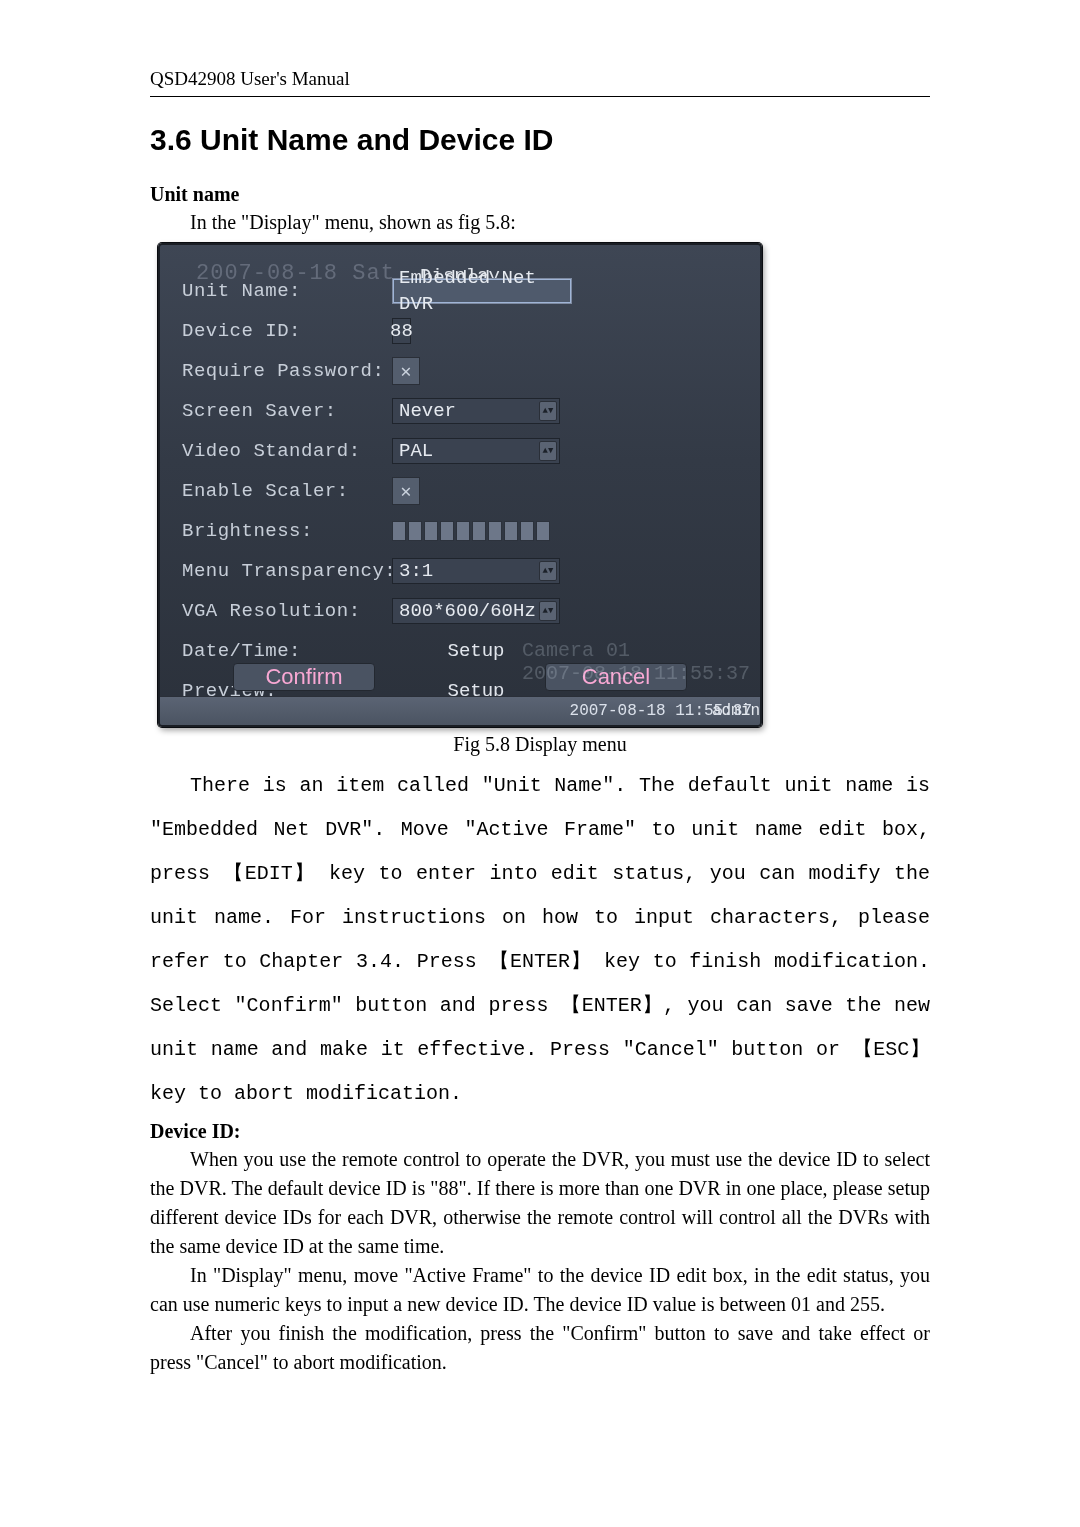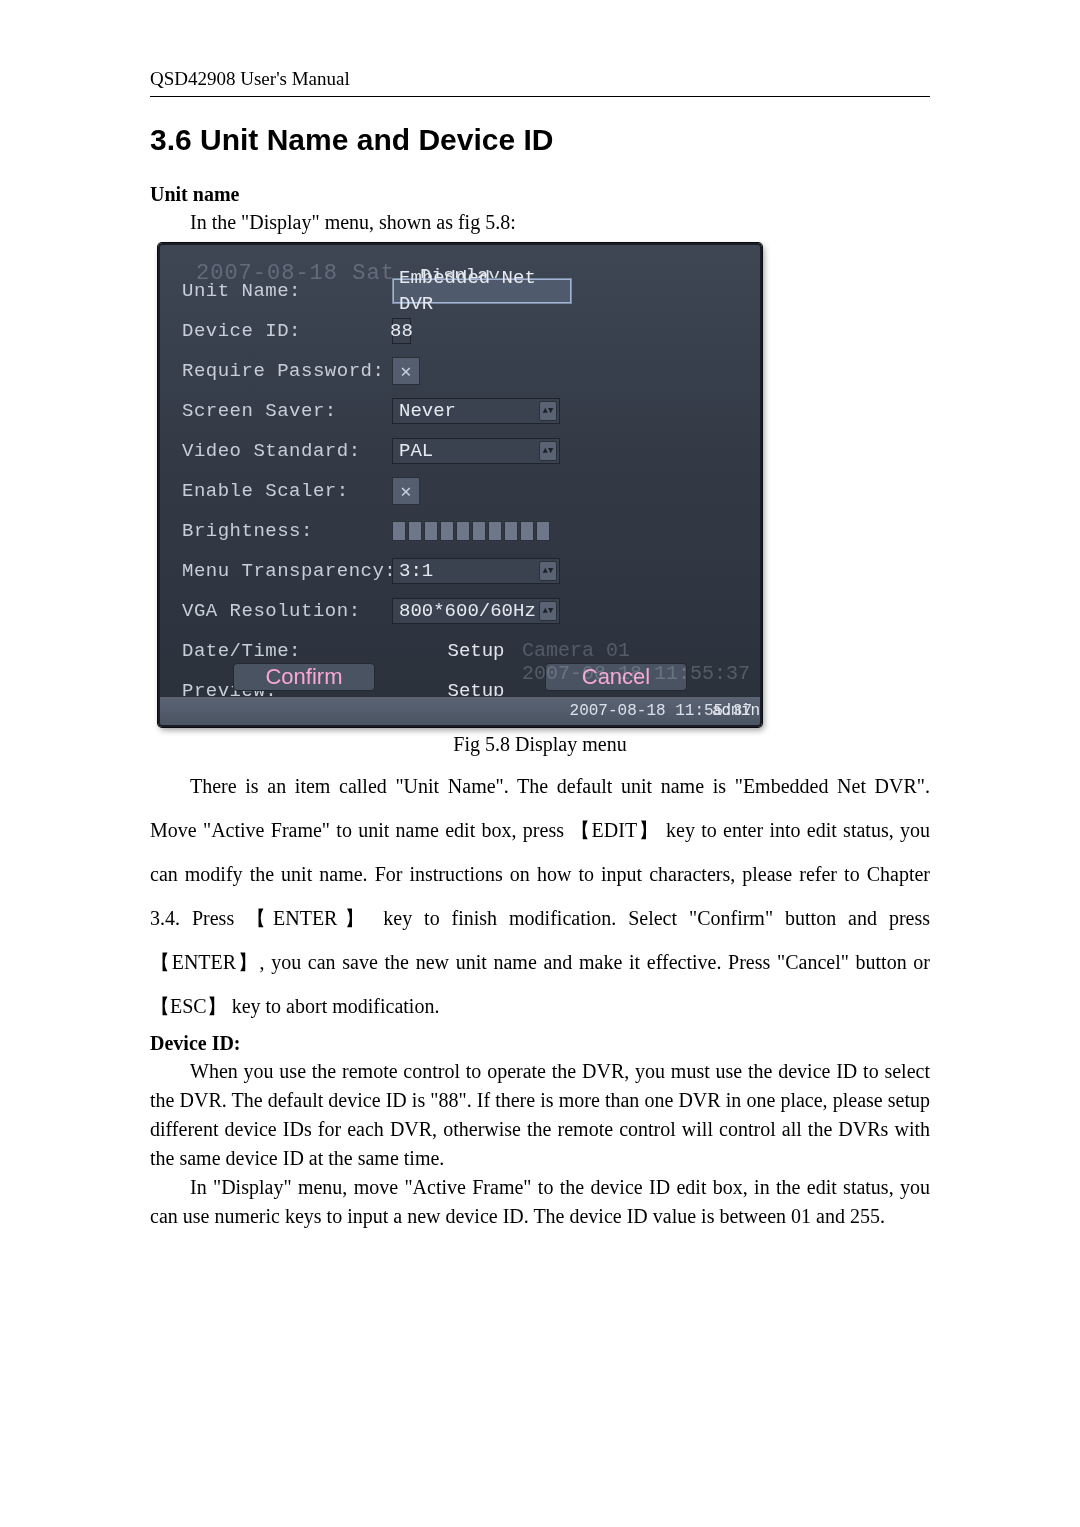--- a/index.html
+++ b/index.html
@@ -47,21 +47,21 @@
     margin: 6px 0 8px 0;
   }
   .para {
     font-size: 20px;
     line-height: 2.2;
     text-align: justify;
     margin: 0;
     text-indent: 2em;
   }
   .para.tight { line-height: 1.45; }
-  .cjk { font-family: Liberation Serif, serif; }
+  .cjk { font-family: Liberation Mono, monospace; }
   .pagenum {
     text-align: center;
     font-size: 18px;
     margin-top: 4px;
   }
   
   .shot-wrap {
     width: 600px;
     margin: 6px 0 2px 8px;
   }
@@ -327,14 +327,15 @@
   </div>
 
   <div class="caption">Fig 5.8 Display menu</div>
 
   <p class="para cjk">There is an item called "Unit Name". The default unit name is "Embedded Net DVR". Move "Active Frame" to unit name edit box, press 【EDIT】 key to enter into edit status, you can modify the unit name. For instructions on how to input characters, please refer to Chapter 3.4. Press 【ENTER】 key to finish modification. Select "Confirm" button and press 【ENTER】, you can save the new unit name and make it effective. Press "Cancel" button or 【ESC】 key to abort modification.</p>
 
   <div class="subhead">Device ID:</div>
 
   <p class="para tight">When you use the remote control to operate the DVR, you must use the device ID to select the DVR. The default device ID is "88". If there is more than one DVR in one place, please setup different device IDs for each DVR, otherwise the remote control will control all the DVRs with the same device ID at the same time.</p>
   <p class="para tight">In "Display" menu, move "Active Frame" to the device ID edit box, in the edit status, you can use numeric keys to input a new device ID. The device ID value is between 01 and 255.</p>
+  <p class="para tight">After you finish the modification, press the "Confirm" button to save and take effect or press "Cancel" to abort modification.</p>
 
 </div>
 
 </body></html>

